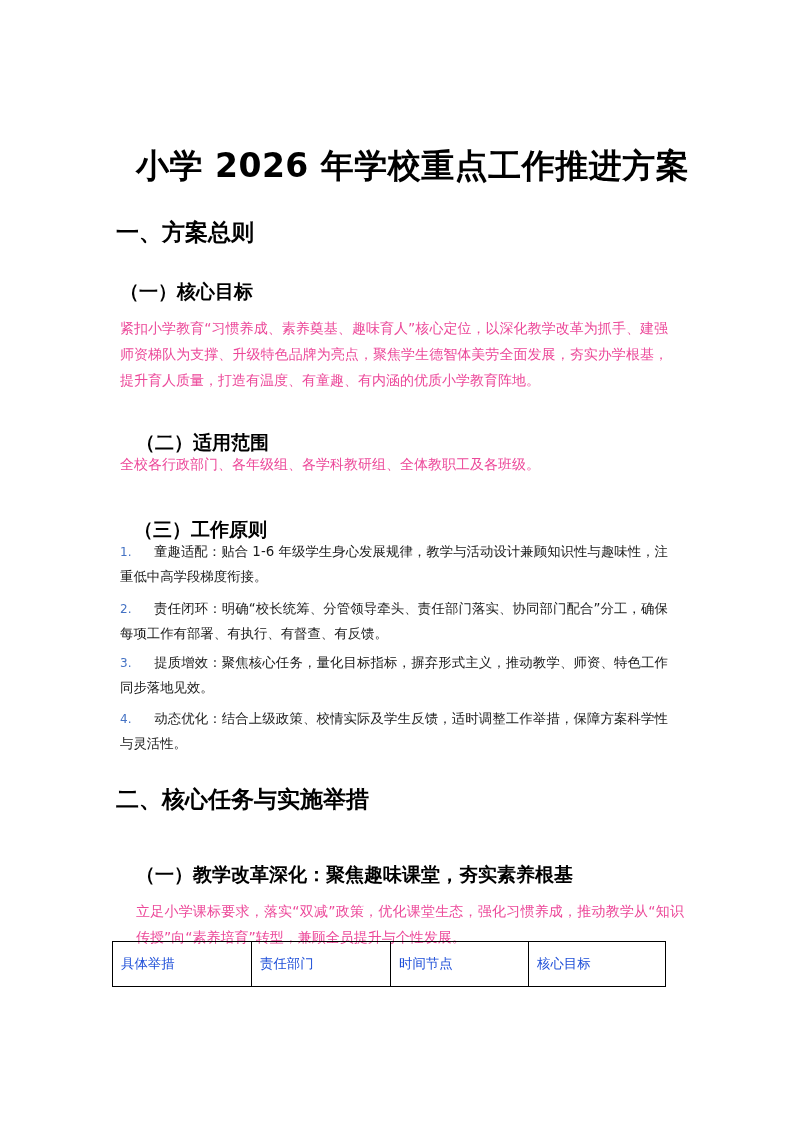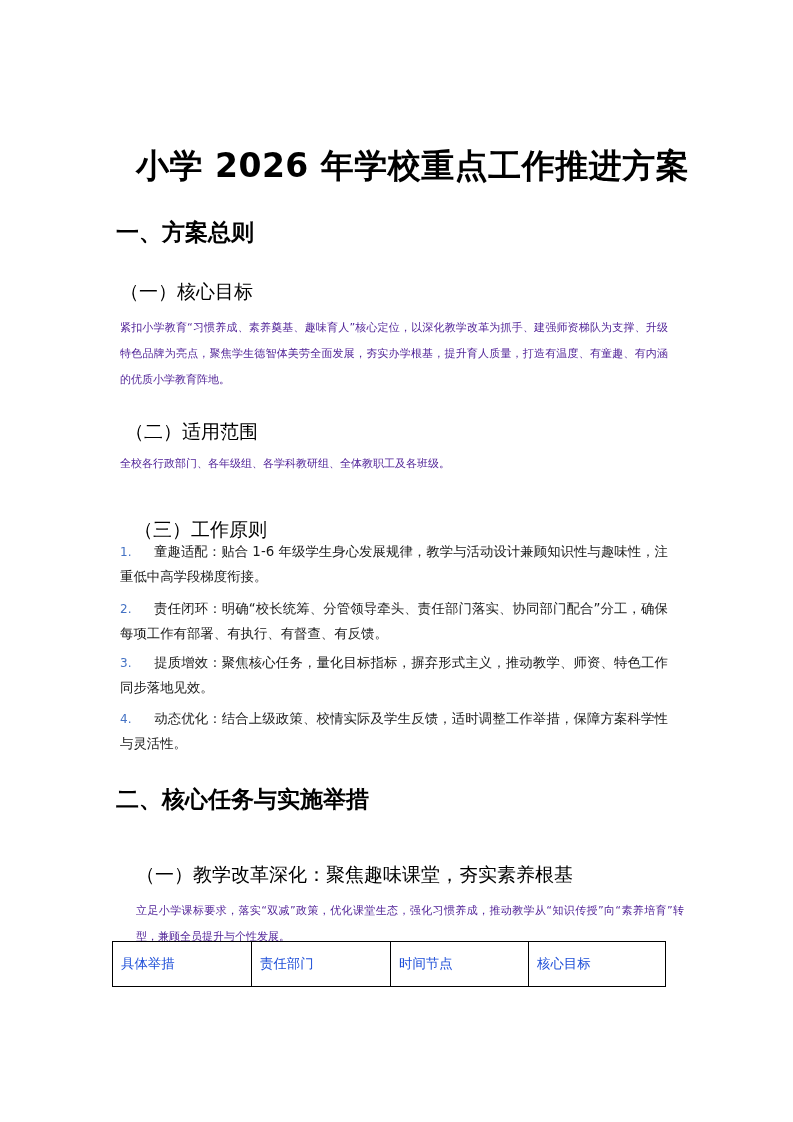--- a/index.html
+++ b/index.html
@@ -30,31 +30,31 @@
       left: 116px;
       font-size: 23px;
       font-weight: bold;
       line-height: 30px;
       white-space: nowrap;
     }
     .h2 {
       position: absolute;
       left: 120px;
       font-size: 19px;
-      font-weight: normal;
+      font-weight: bold;
       line-height: 26px;
       white-space: nowrap;
     }
     .para {
       position: absolute;
       left: 120px;
       width: 548px;
-      font-size: 11px;
+      font-size: 14px;
       line-height: 26px;
-      color: #4c1d95;
+      color: #ec4899;
       text-align: justify;
     }
     .list-item {
       position: absolute;
       left: 120px;
       width: 548px;
       font-size: 13.4px;
       line-height: 24.5px;
       color: #1a1a1a;
       text-align: justify;
@@ -87,21 +87,21 @@
 <body>
 
 <h1 class="title" style="margin:16px;">小学 2026 年学校重点工作推进方案</h1>
 
 <h2 class="h1" style="top:217px;margin:0;">一、方案总则</h2>
 
 <h3 class="h2" style="top:278px;margin:0;">（一）核心目标</h3>
 
 <p class="para" style="top:315px;margin:0;">紧扣小学教育“习惯养成、素养奠基、趣味育人”核心定位，以深化教学改革为抓手、建强师资梯队为支撑、升级特色品牌为亮点，聚焦学生德智体美劳全面发展，夯实办学根基，提升育人质量，打造有温度、有童趣、有内涵的优质小学教育阵地。</p>
 
-<h3 class="h2" style="top:413px;margin:5px;">（二）适用范围</h3>
+<h3 class="h2" style="top:413px;margin:16px;">（二）适用范围</h3>
 
 <p class="para" style="top:451px;margin:0;">全校各行政部门、各年级组、各学科教研组、全体教职工及各班级。</p>
 
 <h3 class="h2" style="top:502px;margin:14px;">（三）工作原则</h3>
 
 <div class="list-item" style="top:540px;">
   <span class="list-num">1.</span><span>童趣适配：贴合 1-6 年级学生身心发展规律，教学与活动设计兼顾知识性与趣味性，注重低中高学段梯度衔接。</span>
 </div>
 
 <div class="list-item" style="top:597px;">

